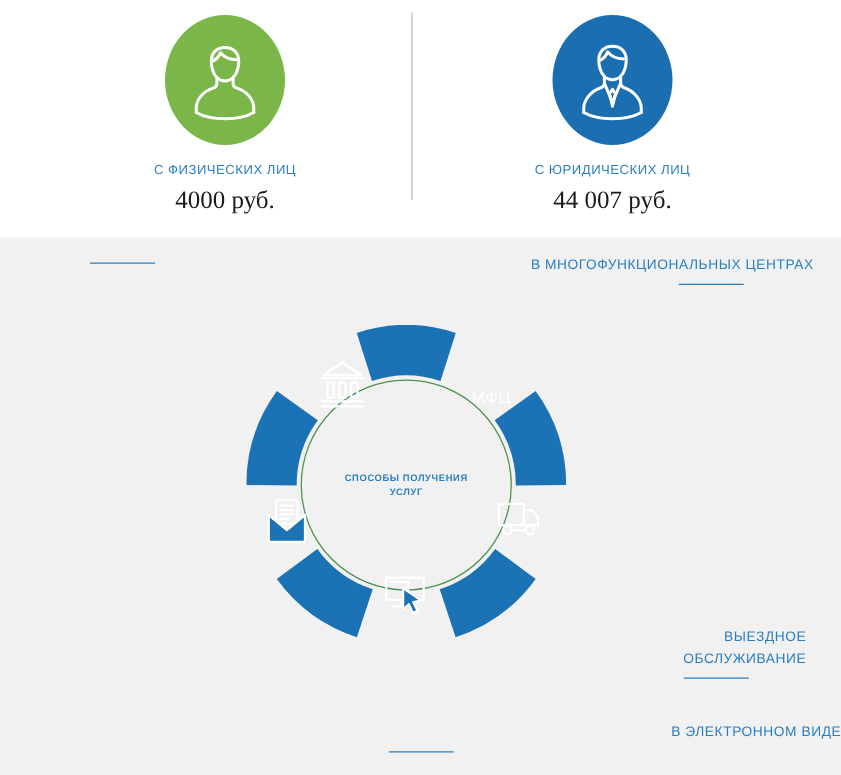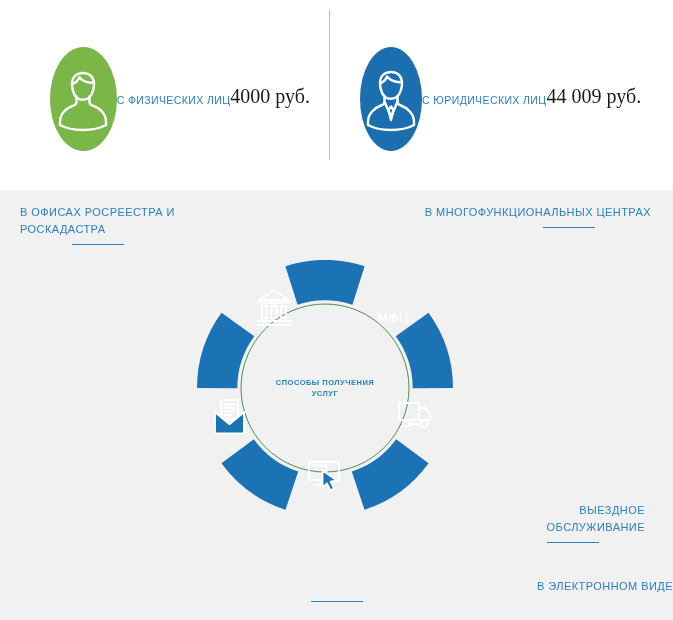--- a/index.html
+++ b/index.html
@@ -10,21 +10,21 @@
     overflow:hidden;
     position:relative;
   }
   
   .stats{
     position:absolute;left:0;top:0;width:673px;height:190px;
     background:#ffffff;
   }
   .stat{
     position:absolute;top:0;width:260px;height:185px;
-    display:flex;flex-direction:row;align-items:center;
+    display:flex;flex-direction:column;align-items:center;
   }
   .stat-a{left:50px;}
   .stat-b{left:360px;}
   .avatar{
     width:96px;height:104px;border-radius:50%;
     margin-top:12px;
     display:flex;align-items:center;justify-content:center;
   }
   .avatar svg{display:block;}
   .stat-label{
@@ -127,29 +127,28 @@
           <path d="M21.5 17c2.6-1.5 4.6-3.8 5.6-6.5 2.6 3.3 7.4 5.5 12.9 5.7"></path>
           <path d="M24.5 30v5.4c0 1.6-1 3-2.5 3.6C13.8 42 8 48.4 8 55.8V59"></path>
           <path d="M37.5 30v5.4c0 1.6 1 3 2.5 3.6C48.2 42 54 48.4 54 55.8V59"></path>
           <path d="M8 59c6 3.4 14 5 23 5s17-1.6 23-5"></path>
           <path d="M24.5 35.5 31 51l6.5-15.5"></path>
           <path d="M31 40.5 28.6 44l2.4 10 2.4-10z"></path>
         </g>
       </svg>
     </div>
     <div class="stat-label">С ЮРИДИЧЕСКИХ ЛИЦ</div>
-    <div class="stat-value">44 009 руб.</div>
+    <div class="stat-value">44 007 руб.</div>
   </div>
 
 </div>
 
 <div class="panel">
 
   <div class="corner c-tl">
-    <span>В ОФИСАХ РОСРЕЕСТРА И РОСКАДАСТРА</span>
     <span class="rule"></span>
   </div>
 
   <div class="corner c-tr">
     <span>В МНОГОФУНКЦИОНАЛЬНЫХ ЦЕНТРАХ</span>
     <span class="rule"></span>
   </div>
 
 
   <div class="corner c-br">

